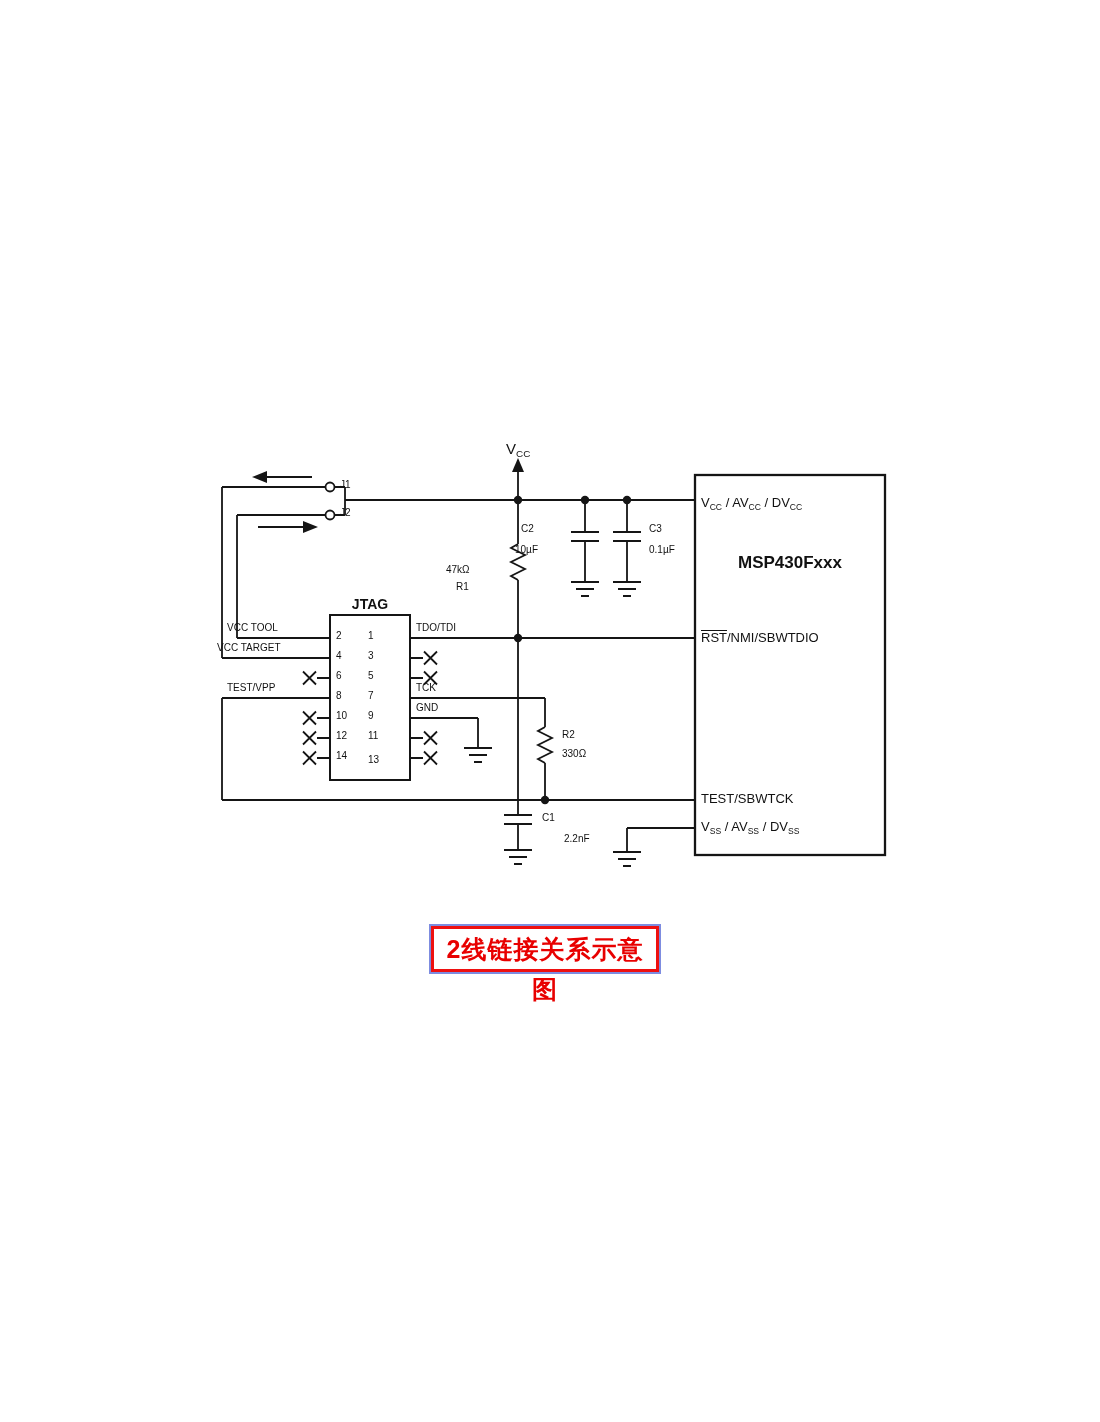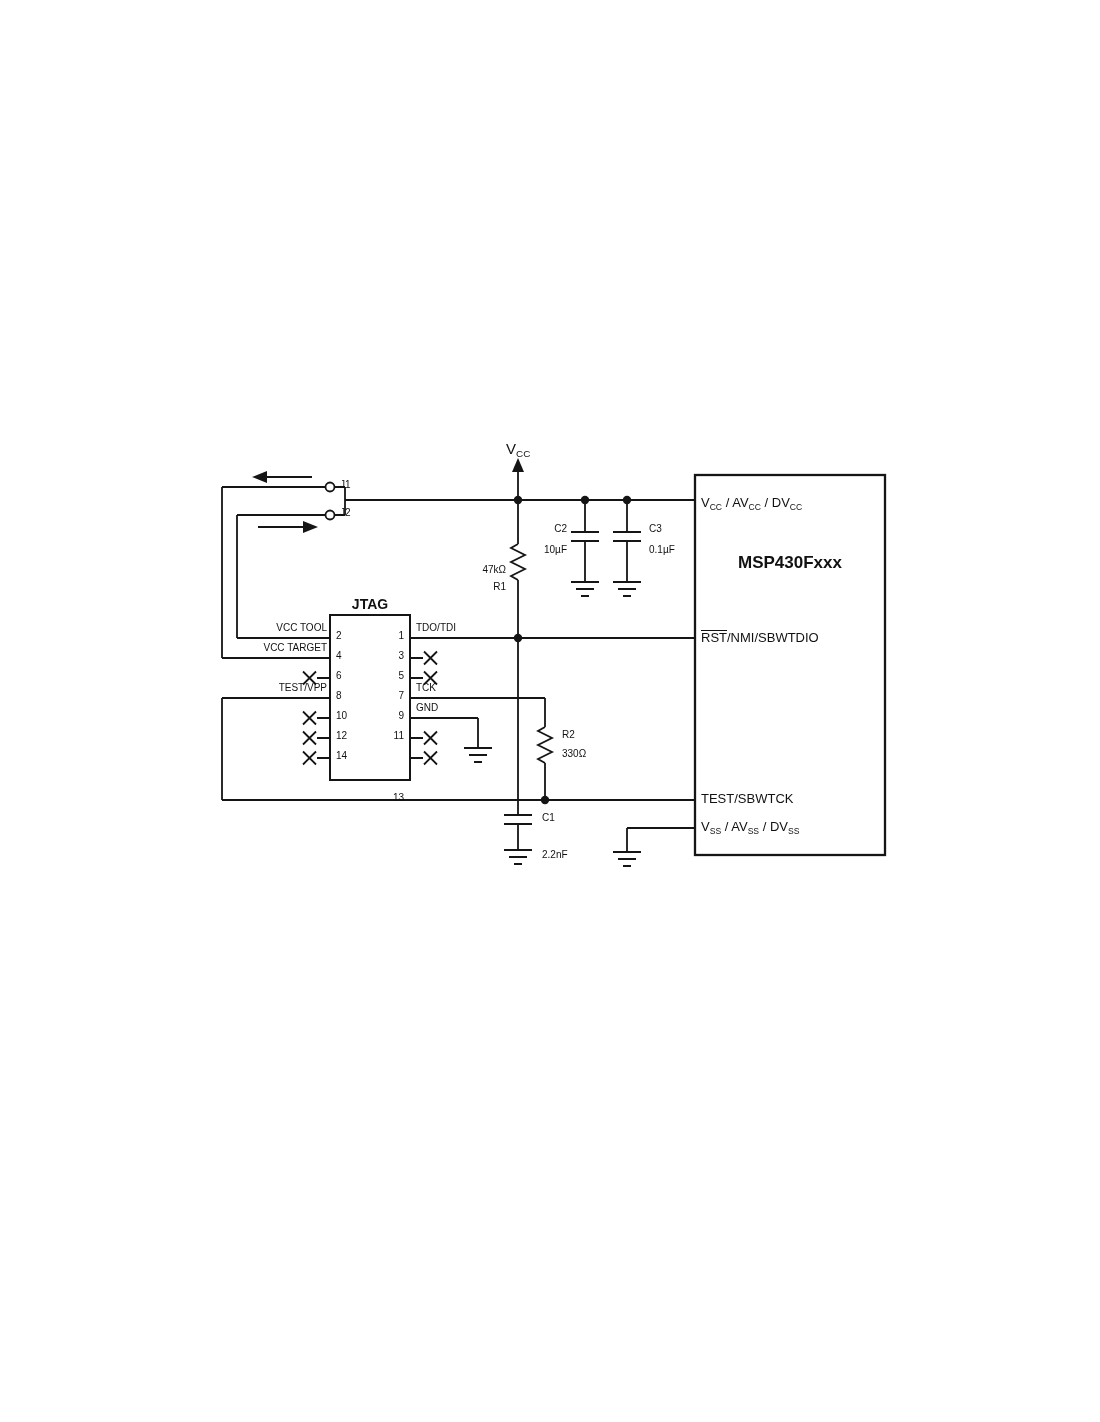--- a/index.html
+++ b/index.html
@@ -1,21 +1,21 @@
 <!DOCTYPE html>
 <html><head>
 <meta charset="utf-8">
 <style>
   html,body { margin:0; padding:0; background:#ffffff; }
   .canvas { position:relative; width:1100px; height:1422px; background:#ffffff; overflow:hidden;
             font-family:"Liberation Sans","DejaVu Sans",sans-serif; }
   svg.wires { position:absolute; left:0; top:0; }
   .lbl { position:absolute; font-size:10px; color:#111; white-space:nowrap; line-height:1.12; }
   .sm  { font-size:13px; }
-  .r   { text-align:right; }
+  .r   { text-align:left; }
   .sub { font-size:0.66em; vertical-align:-0.3em; }
   .over{ display:inline-block; border-top:1.5px solid #111; line-height:1.05; }
   .msp-title { position:absolute; left:695px; top:553px; width:190px; text-align:center;
                font-size:17px; font-weight:bold; color:#111; }
   .jtag-title { position:absolute; left:330px; top:596px; width:80px; text-align:center;
                 font-size:14px; font-weight:bold; color:#111; }
   .caption { position:absolute; left:431px; top:926px; width:222px; height:40px;
              background:#ffffff; border:3px solid #ee1010; box-shadow:0 0 0 2px #7d8ce0;
              color:#e80000; font-size:25px; font-weight:bold; text-align:center;
              line-height:40px; letter-spacing:1px; }
@@ -126,22 +126,23 @@
   <div class="lbl" style="left:336px; top:710px;">10</div>
   <div class="lbl" style="left:336px; top:730px;">12</div>
   <div class="lbl" style="left:336px; top:750px;">14</div>
 
   <div class="lbl r" style="left:368px; top:630px; width:36px;">1</div>
   <div class="lbl r" style="left:368px; top:650px; width:36px;">3</div>
   <div class="lbl r" style="left:368px; top:670px; width:36px;">5</div>
   <div class="lbl r" style="left:368px; top:690px; width:36px;">7</div>
   <div class="lbl r" style="left:368px; top:710px; width:36px;">9</div>
   <div class="lbl r" style="left:368px; top:730px; width:36px;">11</div>
-  <div class="lbl r" style="left:368px; top:792px; width:36px;">13</div>
+  <div class="lbl r" style="left:368px; top:754px; width:36px;">13</div>
 
   <div class="lbl" style="left:562px; top:729px;">R2</div>
   <div class="lbl" style="left:562px; top:748px;">330Ω</div>
 
   <div class="lbl" style="left:542px; top:812px;">C1</div>
-  <div class="lbl" style="left:542px; top:833px;margin-top:16px;">2.2nF</div>
+  <div class="lbl" style="left:564px; top:833px;">2.2nF</div>
 
+  <div class="caption">2线链接关系示意图</div>
 
 </div>
 
 </body></html>

